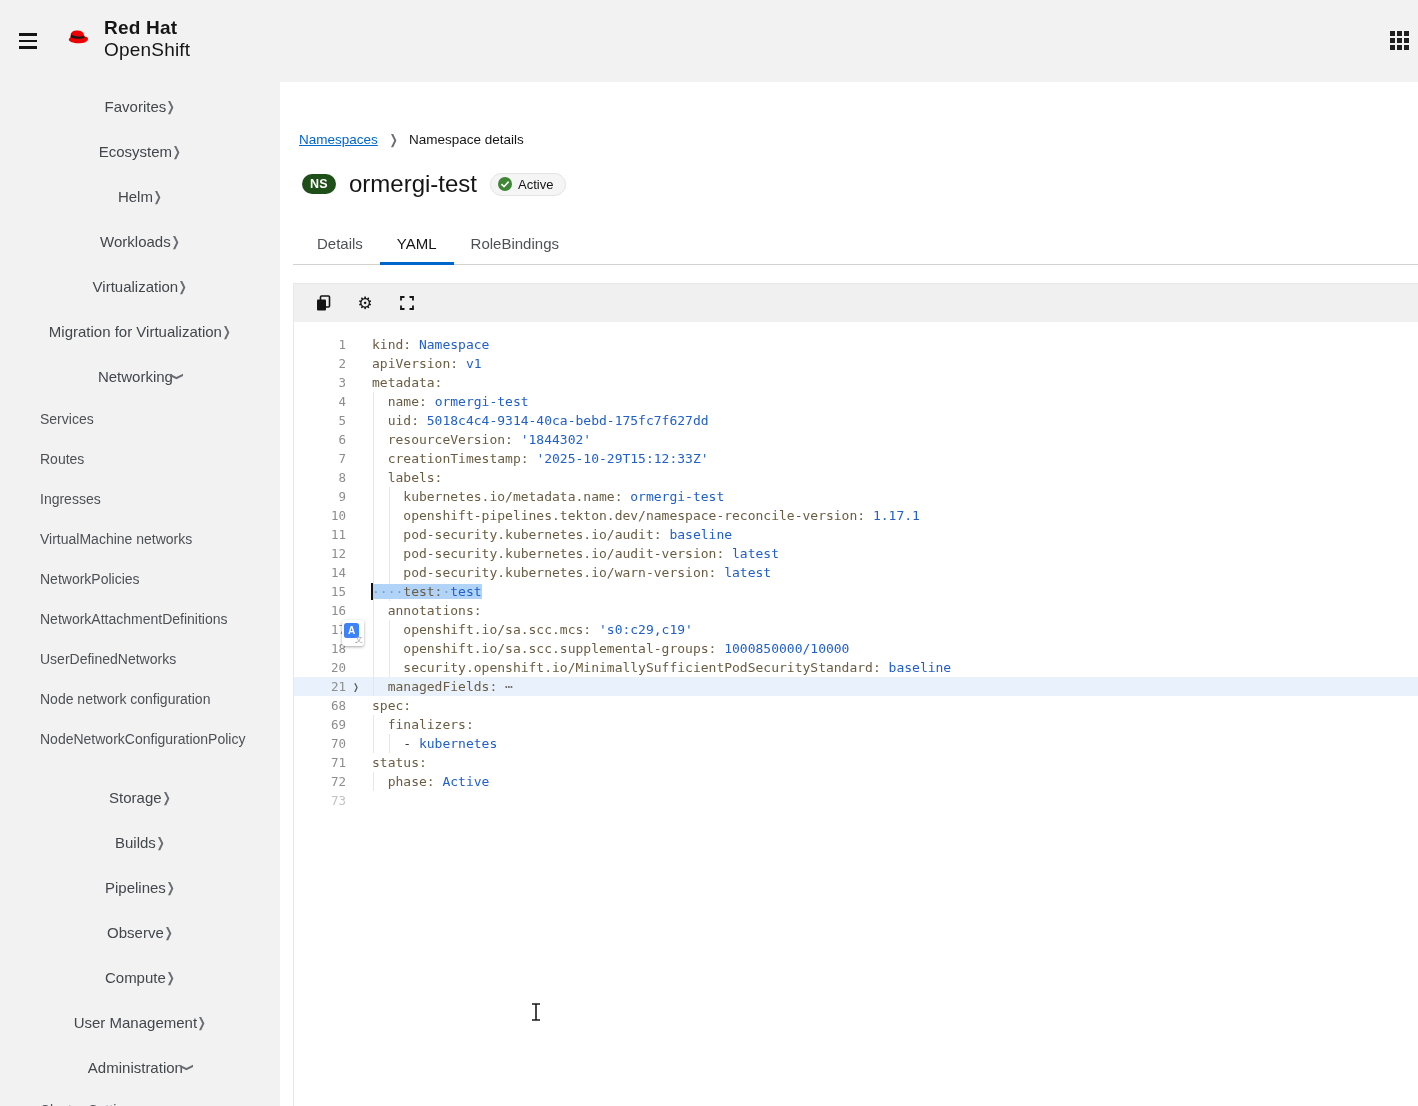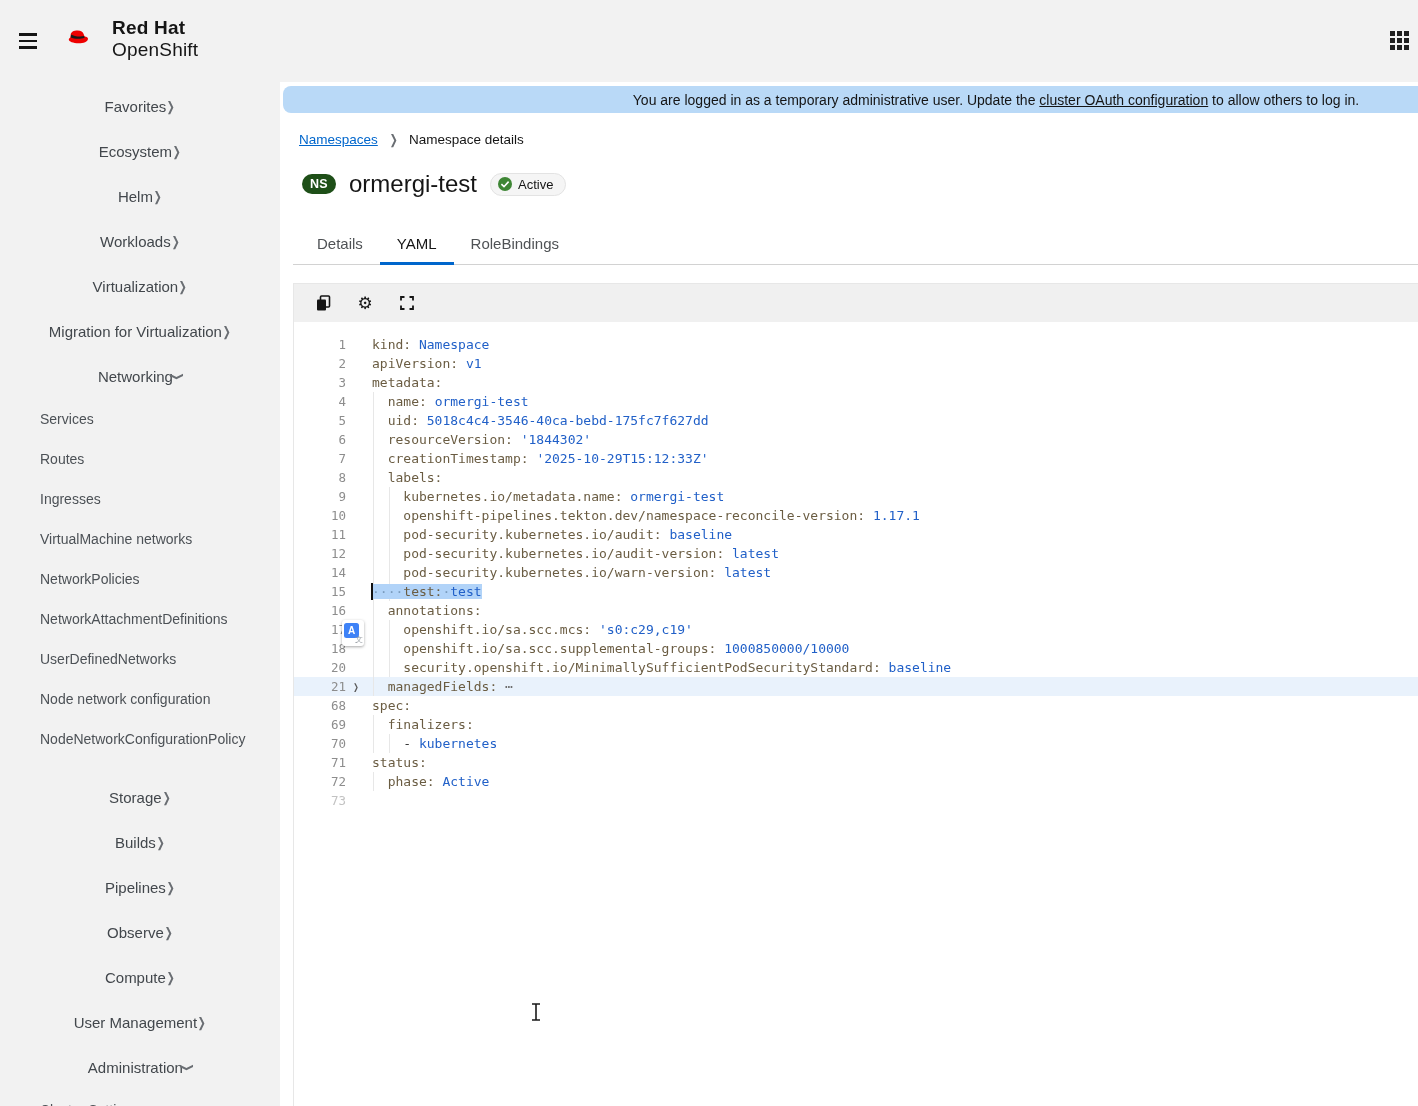--- a/index.html
+++ b/index.html
@@ -5,21 +5,21 @@
   * { margin:0; padding:0; box-sizing:border-box; }
   html,body { width:1418px; height:1106px; overflow:hidden; background:#fff;
     font-family:"Liberation Sans", sans-serif; color:#151515; }
   .root { position:relative; width:1418px; height:1106px; }
 
   
   .hdr { position:absolute; left:0; top:0; width:1418px; height:82px; background:#f2f2f2; }
   .burger { position:absolute; left:15px; top:29px; width:26px; height:24px; display:flex;
     flex-direction:column; justify-content:center; gap:4px; cursor:pointer; }
   .burger i { display:block; width:18px; height:2.6px; background:#151515; margin-left:4px; }
-  .brand { position:absolute; left:62px; top:17px; display:flex; align-items:center; gap:16px;justify-content:flex-end; }
+  .brand { position:absolute; left:62px; top:17px; display:flex; align-items:center; gap:8px;justify-content:flex-end; }
   .brand-text { line-height:22px; font-size:19px; letter-spacing:.2px; }
   .brand-text b { display:block; font-weight:700; }
   .brand-text span { display:block; font-weight:400; }
   .appgrid { position:absolute; left:1390px; top:31px; width:20px; height:20px;
     display:grid; grid-template-columns:repeat(3,5px); grid-template-rows:repeat(3,5px);
     gap:2px; cursor:pointer; }
   .appgrid i { background:#1f1f1f; }
 
   
   .sidebar { position:absolute; left:0; top:82px; width:280px; height:1024px;
@@ -221,23 +221,20 @@
       </div>
       <div class="nav-sub">
         <div class="nav-subitem">
           <span>Cluster Settings</span>
         </div>
       </div>
     </div>
 
   <div class="main">
 
-    <div class="banner">
-      <div class="banner-text"><span>You are logged in as a temporary administrative user. Update the </span><a>cluster OAuth configuration</a><span> to allow others to log in.</span></div>
-    </div>
 
     <div class="crumbs">
       <span class="crumb-link">Namespaces</span>
       <span class="crumb-sep">❯</span>
       <span class="crumb-cur">Namespace details</span>
     </div>
 
     <div class="title-row">
       <span class="ns-badge">NS</span>
       <h1 class="pg-title">ormergi-test</h1>
@@ -276,21 +273,21 @@
           </svg>
         </span>
       </div>
 
       <div class="editor">
         <div>
             <div class="ed-row"><span class="ed-num">1</span><span class="ed-content"><span class="yk">kind:</span> <span class="yv">Namespace</span></span></div>
             <div class="ed-row"><span class="ed-num">2</span><span class="ed-content"><span class="yk">apiVersion:</span> <span class="yv">v1</span></span></div>
             <div class="ed-row"><span class="ed-num">3</span><span class="ed-content"><span class="yk">metadata:</span></span></div>
             <div class="ed-row"><span class="ed-num">4</span><span class="ed-guide" style="left: 79px;"></span><span class="ed-content">  <span class="yk">name:</span> <span class="yv">ormergi-test</span></span></div>
-            <div class="ed-row"><span class="ed-num">5</span><span class="ed-guide" style="left: 79px;"></span><span class="ed-content">  <span class="yk">uid:</span> <span class="yv">5018c4c4-3546-40ca-bebd-175fc7f627dd</span></span></div>
+            <div class="ed-row"><span class="ed-num">5</span><span class="ed-guide" style="left: 79px;"></span><span class="ed-content">  <span class="yk">uid:</span> <span class="yv">5018c4c4-9314-40ca-bebd-175fc7f627dd</span></span></div>
             <div class="ed-row"><span class="ed-num">6</span><span class="ed-guide" style="left: 79px;"></span><span class="ed-content">  <span class="yk">resourceVersion:</span> <span class="yv">'1844302'</span></span></div>
             <div class="ed-row"><span class="ed-num">7</span><span class="ed-guide" style="left: 79px;"></span><span class="ed-content">  <span class="yk">creationTimestamp:</span> <span class="yv">'2025-10-29T15:12:33Z'</span></span></div>
             <div class="ed-row"><span class="ed-num">8</span><span class="ed-guide" style="left: 79px;"></span><span class="ed-content">  <span class="yk">labels:</span></span></div>
             <div class="ed-row"><span class="ed-num">9</span><span class="ed-guide" style="left: 79px;"></span><span class="ed-guide" style="left: 95px;"></span><span class="ed-content">    <span class="yk">kubernetes.io/metadata.name:</span> <span class="yv">ormergi-test</span></span></div>
             <div class="ed-row"><span class="ed-num">10</span><span class="ed-guide" style="left: 79px;"></span><span class="ed-guide" style="left: 95px;"></span><span class="ed-content">    <span class="yk">openshift-pipelines.tekton.dev/namespace-reconcile-version:</span> <span class="yv">1.17.1</span></span></div>
             <div class="ed-row"><span class="ed-num">11</span><span class="ed-guide" style="left: 79px;"></span><span class="ed-guide" style="left: 95px;"></span><span class="ed-content">    <span class="yk">pod-security.kubernetes.io/audit:</span> <span class="yv">baseline</span></span></div>
             <div class="ed-row"><span class="ed-num">12</span><span class="ed-guide" style="left: 79px;"></span><span class="ed-guide" style="left: 95px;"></span><span class="ed-content">    <span class="yk">pod-security.kubernetes.io/audit-version:</span> <span class="yv">latest</span></span></div>
             <div class="ed-row"><span class="ed-num">14</span><span class="ed-guide" style="left: 79px;"></span><span class="ed-guide" style="left: 95px;"></span><span class="ed-content">    <span class="yk">pod-security.kubernetes.io/warn-version:</span> <span class="yv">latest</span></span></div>
             <div class="ed-row"><span class="ed-num">15</span><span class="ed-guide" style="left: 79px;"></span><span class="ed-guide" style="left: 95px;"></span><span class="ed-content"><span class="ed-sel"><span class="ws-dot">····</span><span class="yk">test:</span><span class="ws-dot">·</span><span class="yv">test</span></span></span><span class="ed-cursor"></span></div>
             <div class="ed-row"><span class="ed-num">16</span><span class="ed-guide" style="left: 79px;"></span><span class="ed-content">  <span class="yk">annotations:</span></span></div>

